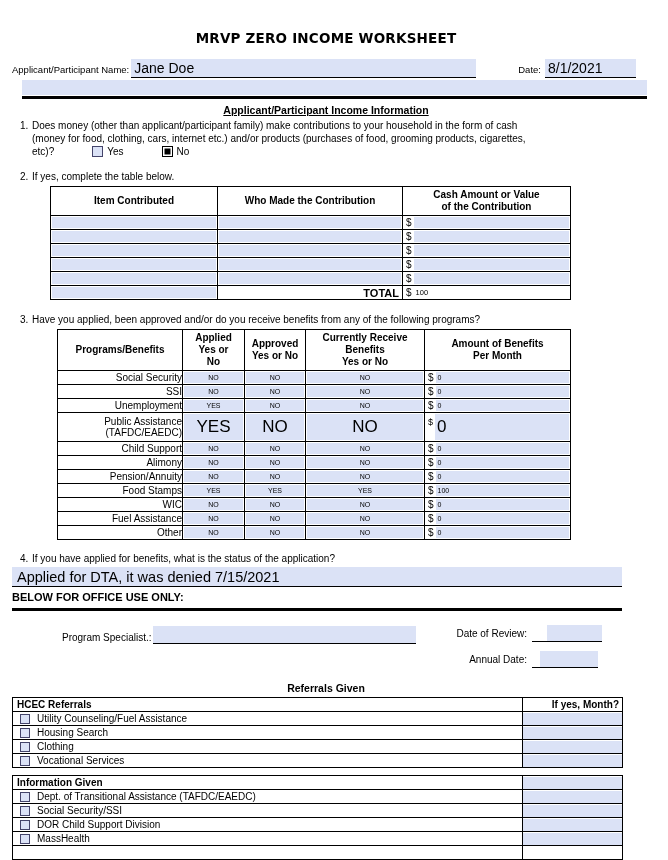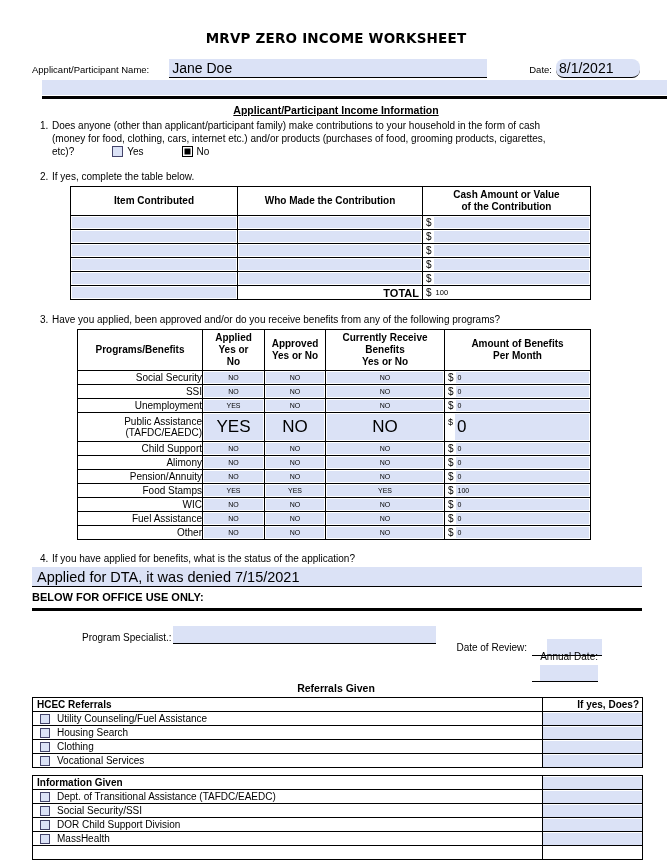--- a/index.html
+++ b/index.html
@@ -1,31 +1,31 @@
 <!DOCTYPE html>
 <html style="--f: #dbe2f6; --cbb: #44446a;"><head>
 <meta charset="utf-8">
 <style>
   :root{ --f:#dbe2f6; --cbb:#44446a; }
   *{box-sizing:border-box;}
   html,body{margin:0;padding:0;}
   body{width:668px;height:860px;background:#fff;color:#000;
        font-family:"Liberation Sans","DejaVu Sans",sans-serif;overflow:hidden;}
-  .page{position:relative;width:668px;height:860px;padding:30px 28px 0 32px;}
+  .page{position:relative;width:668px;height:860px;padding:30px 28px 0 12px;}
 
   .title{text-align:center;font-weight:bold;font-size:13.5px;letter-spacing:.2px;
          font-family:"DejaVu Sans","Liberation Sans",sans-serif;}
 
   .name-row{display:flex;align-items:flex-end;margin-top:12px;height:20px;font-size:9.5px;}
   .lbl{white-space:nowrap;padding-bottom:3px;}
   .input{background:var(--f);border-bottom:1px solid #000;height:19px;
          display:flex;align-items:center;padding-left:3px;font-size:14px;}
-  .name-input{width:345px;margin-left:20px;}
+  .name-input{width:345px;margin-left:2px;}
   .date-lbl{margin-left:42px;}
-  .date-input{width:91px;margin-left:4px;border-radius:8px;}
+  .date-input{width:91px;margin-left:4px;}
 
   .blue-bar{margin:2px 0 0 10px;width:625px;height:15px;background:var(--f);}
   .thick-line{margin:1px 0 0 10px;width:625px;height:3px;background:#000;}
   .thick-line2{width:610px;height:3px;background:#000;margin-top:5px;}
 
   .sec-heading{text-align:center;font-weight:bold;font-size:10.5px;margin-top:5px;text-decoration:underline;}
 
   .q{display:flex;margin-top:12px;font-size:10px;line-height:13px;}
   .q-num{flex:none;width:20px;padding-left:8px;}
   .q-body{width:585px;}
@@ -65,22 +65,22 @@
 
   .answer{margin-top:2px;width:610px;height:20px;background:var(--f);
           border-bottom:1px solid #000;display:flex;align-items:center;
           padding-left:5px;font-size:14.5px;}
   .office-heading{font-weight:bold;font-size:11px;margin-top:4px;}
 
   .office{position:relative;height:58px;margin-top:12px;font-size:10px;}
   .ps-row{position:absolute;left:50px;top:3px;display:flex;align-items:flex-end;}
   .ps-row .lbl{padding-bottom:1px;}
   .ps-field{width:263px;height:18px;background:var(--f);border-bottom:1.5px solid #000;margin-left:2px;}
-  .dor{position:absolute;right:38px;top:16px;display:flex;align-items:flex-end;}
-  .annual{position:absolute;right:42px;top:28px;display:flex;align-items:flex-end;flex-direction:column;}
+  .dor{position:absolute;right:38px;top:2px;display:flex;align-items:flex-end;}
+  .annual{position:absolute;right:42px;top:28px;display:flex;align-items:flex-end;}
   .mini-wrap{border-bottom:1px solid #000;margin-left:5px;display:flex;justify-content:flex-end;}
   .mini{height:16px;background:var(--f);}
   .dor .mini-wrap{width:70px;} .dor .mini{width:55px;margin-bottom:0;}
   .annual .mini-wrap{width:66px;} .annual .mini{width:58px;}
 
   .ref-heading{text-align:center;font-weight:bold;font-size:10.5px;margin-top:1px;}
 
   .bt{width:610px;margin-top:3px;border:1.5px solid #000;}
   .bt td{height:14px;font-size:10px;}
   .bh td{font-weight:bold;}
@@ -110,21 +110,21 @@
   </div>
 
   <div class="blue-bar"></div>
   <div class="thick-line"></div>
 
   <div class="sec-heading">Applicant/Participant Income Information</div>
 
   <div class="q" style="margin-top:3px;">
     <span class="q-num">1.</span>
     <div class="q-body">
-      <span class="qline">Does anyone (other than applicant/participant family) make contributions to your household in the form of cash</span>
+      <span class="qline">Does money (other than applicant/participant family) make contributions to your household in the form of cash</span>
       <span class="qline">(money for food, clothing, cars, internet etc.) and/or products (purchases of food, grooming products, cigarettes,</span>
       <span class="qline inline">etc)?</span><span class="cbg">
           <span class="cb"></span>
           <span class="cb-lbl">Yes</span>
         </span><span class="cbg">
           <span class="cb checked"></span>
           <span class="cb-lbl">No</span>
         </span>
     </div>
   </div>
@@ -493,21 +493,21 @@
   <div class="ref-heading">Referrals Given</div>
 
   <table class="bt">
     <colgroup>
         <col style="width:510px">
         <col style="width:100px">
       </colgroup>
     <tbody>
         <tr class="bh">
       <td class="left">HCEC Referrals</td>
-      <td class="hdr-date">If yes, Does?</td>
+      <td class="hdr-date">If yes, Month?</td>
     </tr>
     <tr>
       <td>
             <div class="item">
               <span class="cb sm"></span>
               <span class="item-lbl">Utility Counseling/Fuel Assistance</span>
             </div>
           </td>
       <td>
             <div class="f df"></div>

